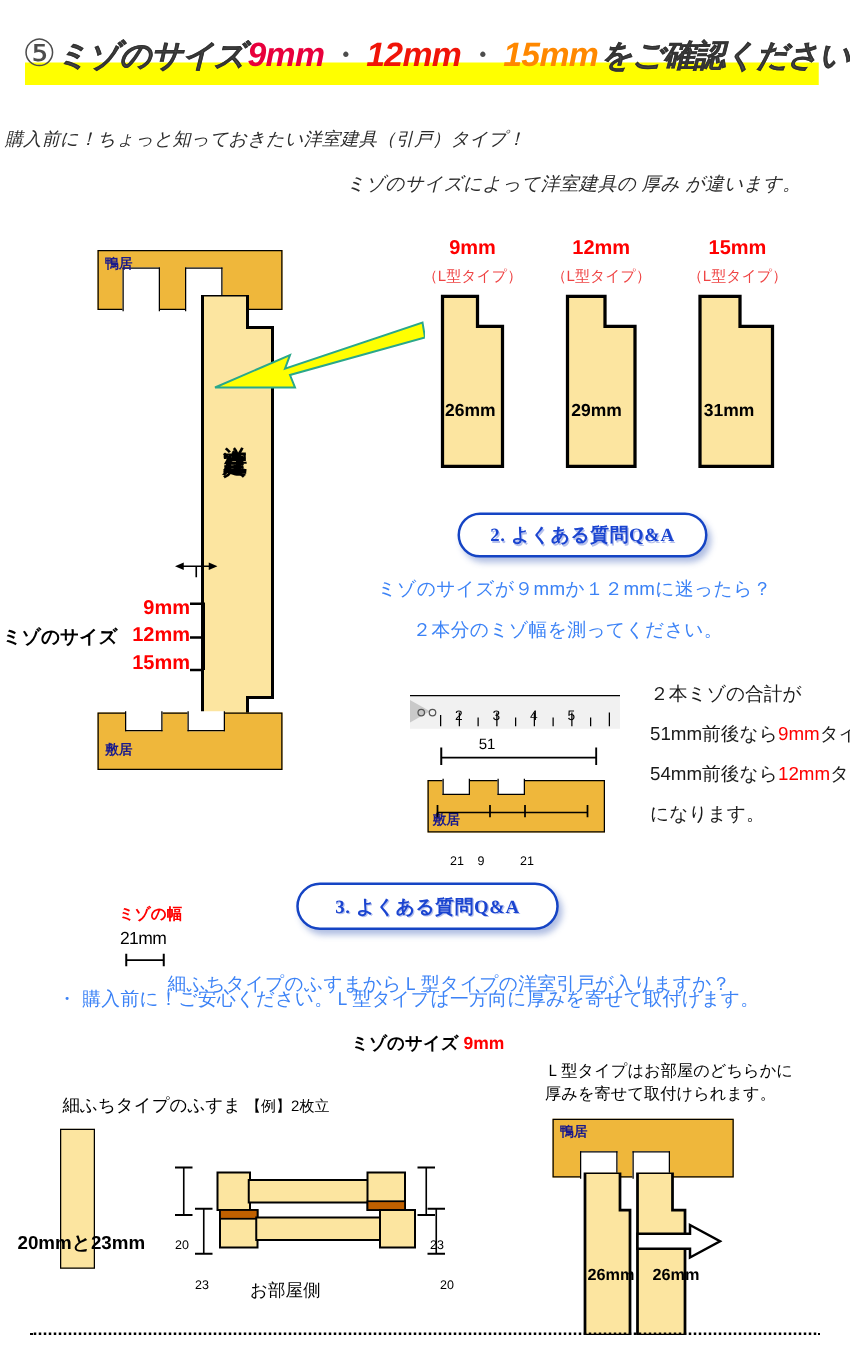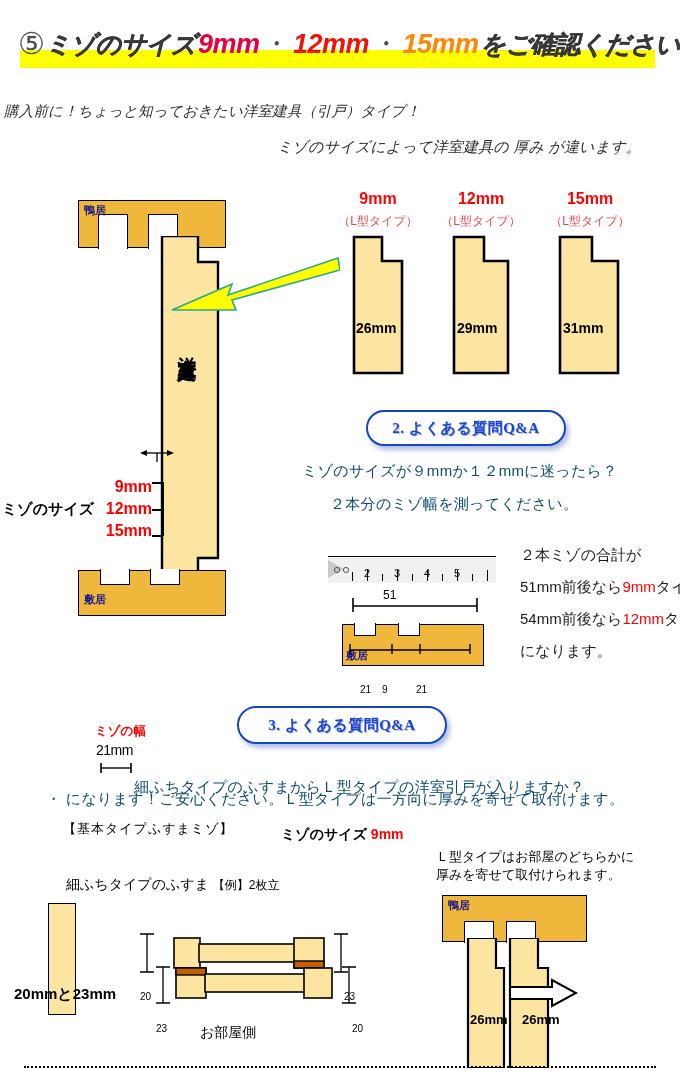--- a/index.html
+++ b/index.html
@@ -125,21 +125,21 @@
     box-shadow:3px 4px 5px rgba(80,110,190,0.45);
     display:flex;align-items:center;justify-content:center;
     color:#1a44d0;font-family:"Liberation Serif","DejaVu Serif",serif;
     font-weight:bold;font-size:15px;letter-spacing:0.5px;
     text-shadow:1px 1px 0 rgba(120,140,220,0.55);
   }
   #qa2-badge{left:366px;top:410px;width:196px;height:32px;}
   #qa3-badge{left:237px;top:706px;width:206px;height:34px;}
 
   
-  .body-jp{font-size:15px;color:#0c4a6e;letter-spacing:0.3px;}
+  .body-jp{font-size:15px;color:#3b82f6;letter-spacing:0.3px;}
   #qa2-q1{left:302px;top:462px;}
   #qa2-q2{left:330px;top:495px;}
 
   #ruler-block{left:328px;top:548px;width:180px;height:110px;}
   #ruler-body{left:0px;top:8px;width:168px;height:26px;background:#f1f1f1;border-top:1.6px solid #000;}
   #ruler-tip{left:0px;top:12px;width:0;height:0;
       border-top:9px solid transparent;border-bottom:9px solid transparent;border-left:16px solid #c9c9c9;}
   .ruler-num{position:absolute;font-size:11px;color:#000;top:10px;}
   .ruler-tick{position:absolute;width:1.3px;background:#000;bottom:2px;}
 
@@ -157,21 +157,21 @@
   #ans2{left:520px;top:578px;}
   #ans3{left:520px;top:610px;}
   #ans4{left:520px;top:642px;}
 
   
   #qa3-q1{left:134px;top:758px;margin-top:20px;}
   #qa3-a1{left:46px;top:790px;}
   #mizo9-cap{left:281px;top:826px;font-size:14px;font-weight:bold;}
   #mizo9-cap .red{color:#ff0000;}
 
-  #hosobuchi-title{left:50px;top:876px;font-size:14px;margin-left:16px;}
+  #hosobuchi-title{left:50px;top:876px;font-size:14px;}
   #hosobuchi-title .ex{font-size:12px;}
   #left-panel{left:48px;top:903px;width:28px;height:112px;}
   #left-panel-label{left:14px;top:985px;font-weight:bold;font-size:15px;}
 
   #oheyagawa{left:200px;top:1024px;font-size:14px;}
 
   
   #rb-note{left:436px;top:848px;font-size:13px;line-height:1.35;}
   #rb-kamoi{left:442px;top:895px;width:145px;height:47px;}
   #rb-k-g1{left:464px;top:921px;width:30px;height:22px;}
@@ -234,21 +234,20 @@
   </svg>
 
   <div class="abs nowrap" id="mizo-haba">ミゾの幅</div>
   <div class="abs nowrap" id="mizo-21">21mm</div>
   <svg class="abs" id="dim21" viewBox="0 0 32 12">
     <line x1="1" y1="6" x2="31" y2="6" stroke="#000" stroke-width="1.4"></line>
     <line x1="1" y1="1" x2="1" y2="11" stroke="#000" stroke-width="1.6"></line>
     <line x1="31" y1="1" x2="31" y2="11" stroke="#000" stroke-width="1.6"></line>
   </svg>
 
-  <div class="abs nowrap" id="basic-caption">【基本タイプふすまミゾ】</div>
 </div>
 
 <svg class="abs" id="pointer-arrow" viewBox="0 0 170 72">
   <polygon points="2,62 62,36 58,47 168,10 170,22 62,52 66,62" fill="#ffff00" stroke="#2aa88a" stroke-width="1.6"></polygon>
 </svg>
 
 <div class="abs sample-title nowrap" id="s1-title">9mm</div>
 <div class="abs sample-sub nowrap" id="s1-sub">（L型タイプ）</div>
 <svg class="abs" id="s1-shape" viewBox="0 0 52 140">
   <path d="M2 2 L30 2 L30 26 L50 26 L50 138 L2 138 Z" fill="#fce5a0" stroke="#000" stroke-width="2.6"></path>
@@ -327,21 +326,21 @@
 </div>
 <div class="abs ans-line nowrap" id="ans3">
   <span>54mm前後なら</span><span class="red">12mm</span><span>タイプ</span>
 </div>
 <div class="abs ans-line nowrap" id="ans4">になります。</div>
 
 <div class="abs qa-badge" id="qa3-badge">
   <span>3. よくある質問Q&amp;A</span>
 </div>
 <div class="abs body-jp nowrap" id="qa3-q1">細ふちタイプのふすまからＬ型タイプの洋室引戸が入りますか？</div>
-<div class="abs body-jp nowrap" id="qa3-a1">・ になります！ご安心ください。Ｌ型タイプは一方向に厚みを寄せて取付けます。</div>
+<div class="abs body-jp nowrap" id="qa3-a1">・ 購入前に！ご安心ください。Ｌ型タイプは一方向に厚みを寄せて取付けます。</div>
 <div class="abs nowrap" id="mizo9-cap">
   <span>ミゾのサイズ</span>
   <span class="red">9mm</span>
 </div>
 
 <div class="abs nowrap" id="hosobuchi-title">
   <span>細ふちタイプのふすま</span>
   <span class="ex">【例】2枚立</span>
 </div>
 <div class="abs door" id="left-panel"></div>

